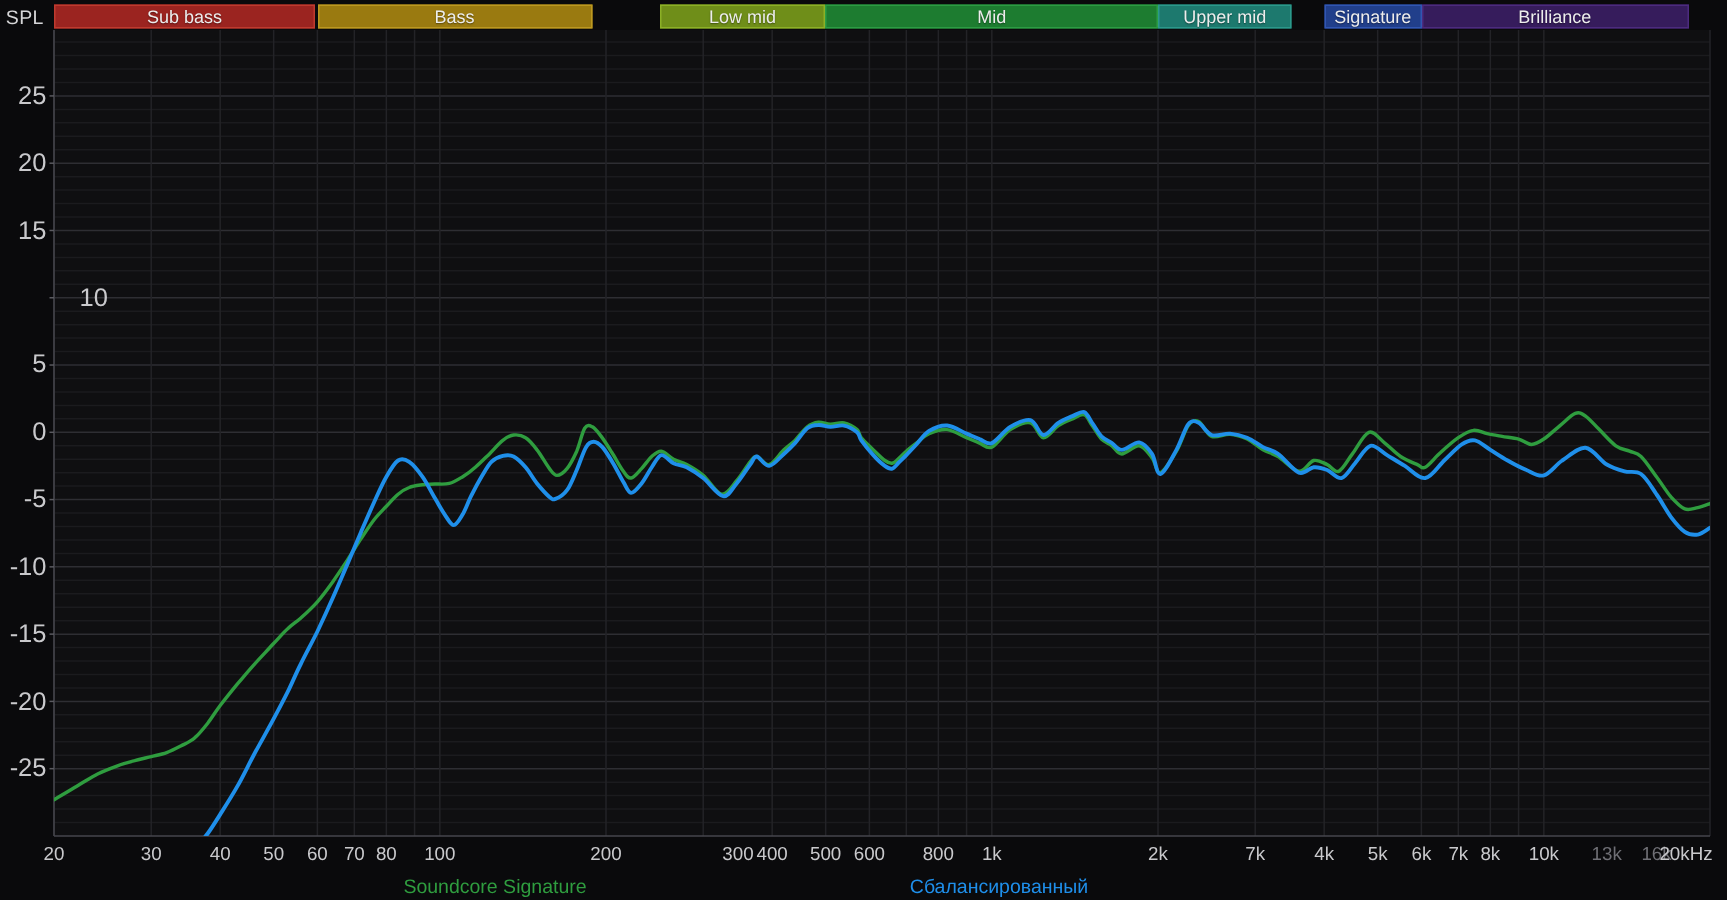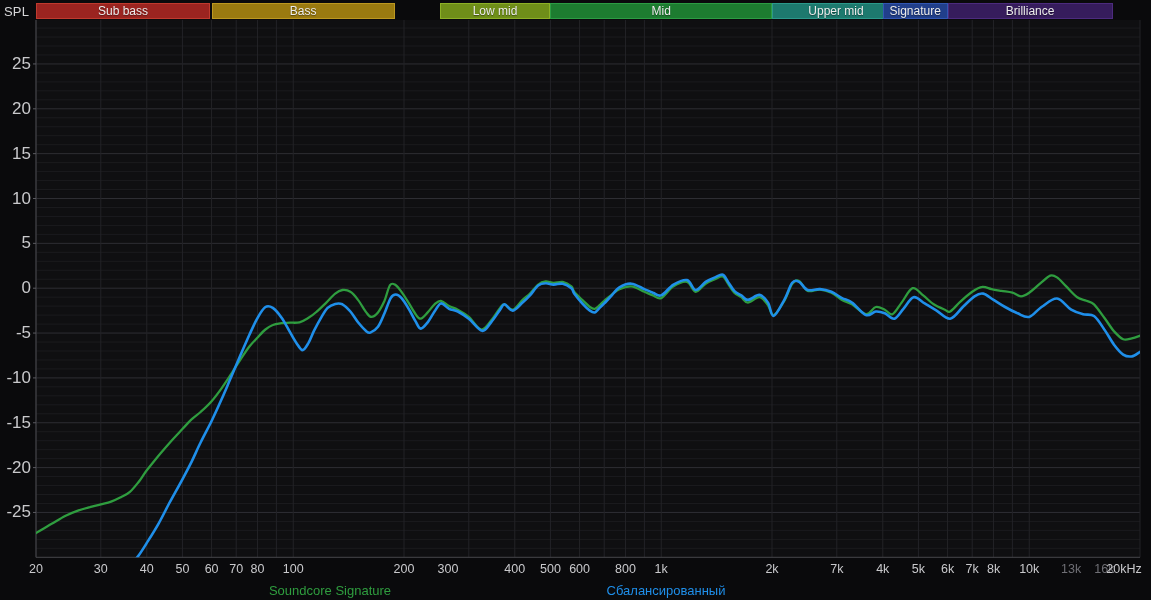--- a/index.html
+++ b/index.html
@@ -31,27 +31,27 @@
       </div>
       <div class="band" style="left: 211.581px; width: 183px; background: rgb(154, 122, 16); border: 1px solid rgb(188, 152, 32);">
         <span>Bass</span>
       </div>
       <div class="band" style="left: 439.663px; width: 110.779px; background: rgb(111, 142, 25); border: 1px solid rgb(140, 176, 38);">
         <span>Low mid</span>
       </div>
       <div class="band" style="left: 550.442px; width: 221.558px; background: rgb(29, 124, 48); border: 1px solid rgb(44, 156, 67);">
         <span>Mid</span>
       </div>
-      <div class="band" style="left: 772px; width: 128px; background: rgb(29, 121, 110); border: 1px solid rgb(43, 152, 138);">
+      <div class="band" style="left: 772px; width: 89px; background: rgb(29, 121, 110); border: 1px solid rgb(43, 152, 138);">
         <span>Upper mid</span>
       </div>
       <div class="band" style="left: 882.779px; width: 64.8016px; background: rgb(33, 63, 139); border: 1px solid rgb(49, 86, 178);">
         <span>Signature</span>
       </div>
-      <div class="band" style="left: 947.581px; width: 165px; background: rgb(54, 28, 92); border: 1px solid rgb(76, 43, 126);">
+      <div class="band" style="left: 947.581px; width: 178px; background: rgb(54, 28, 92); border: 1px solid rgb(76, 43, 126);">
         <span>Brilliance</span>
       </div>
     </div>
   <svg id="plot-svg" width="1151" height="600" viewBox="0 0 1151 600">
       <rect x="36" y="20" width="1104" height="537.3" fill="#0f0f11"></rect>
       <line x1="36" y1="548.3299999999999" x2="1140" y2="548.3299999999999" stroke="#1b1b1e" stroke-width="1"></line>
       <line x1="36" y1="539.36" x2="1140" y2="539.36" stroke="#1b1b1e" stroke-width="1"></line>
       <line x1="36" y1="530.39" x2="1140" y2="530.39" stroke="#1b1b1e" stroke-width="1"></line>
       <line x1="36" y1="521.4200000000001" x2="1140" y2="521.4200000000001" stroke="#1b1b1e" stroke-width="1"></line>
       <line x1="36" y1="512.45" x2="1140" y2="512.45" stroke="#2e2e33" stroke-width="1"></line>
@@ -157,40 +157,40 @@
       </defs>
       <g clip-path="url(#plotclip)">
         <path d="M36.0,533.1C38.5,531.6 46.4,527.0 51.2,524.1C56.1,521.3 60.7,518.3 65.1,516.0C69.6,513.8 73.8,512.2 77.9,510.7C82.0,509.2 86.0,508.1 89.8,507.1C93.6,506.0 97.2,505.3 100.8,504.4C104.4,503.5 107.8,502.9 111.1,501.7C114.5,500.5 117.7,498.8 120.8,497.2C123.9,495.6 127.0,494.4 129.9,491.8C132.9,489.3 135.8,485.5 138.6,482.0C141.4,478.4 143.5,474.6 146.8,470.3C150.1,466.0 154.6,460.4 158.3,455.9C162.1,451.5 165.1,447.9 169.1,443.4C173.1,438.9 178.7,433.1 182.4,429.0C186.2,425.0 188.7,422.0 191.8,419.2C194.8,416.3 197.2,415.0 200.6,412.0C203.9,409.0 208.0,405.3 211.6,401.2C215.1,397.2 218.6,392.4 221.9,387.8C225.2,383.1 228.4,378.2 231.6,373.4C234.7,368.6 237.8,363.5 240.7,359.1C243.7,354.6 246.6,350.1 249.4,346.5C252.2,342.9 254.9,340.4 257.6,337.5C260.2,334.7 262.8,331.6 265.4,329.5C267.9,327.4 270.1,326.0 272.8,325.0C275.5,323.9 278.8,323.6 281.6,323.2C284.5,322.8 287.0,322.9 290.0,322.7C293.0,322.6 296.4,323.1 299.5,322.3C302.6,321.5 305.5,319.6 308.5,317.8C311.4,316.0 314.0,314.1 316.9,311.5C319.9,309.0 323.3,305.5 326.3,302.6C329.3,299.6 332.5,295.7 335.2,293.6C337.8,291.5 339.8,290.3 342.4,290.0C344.9,289.7 347.8,290.1 350.4,291.8C353.0,293.4 355.4,296.4 358.0,299.9C360.7,303.3 364.1,309.6 366.3,312.4C368.5,315.3 369.4,316.9 371.3,316.9C373.3,316.9 375.8,315.1 378.0,312.4C380.2,309.7 382.5,305.2 384.5,300.8C386.4,296.3 388.1,288.2 389.8,285.5C391.6,282.8 393.1,283.7 395.0,284.6C396.8,285.5 398.6,288.1 400.8,290.9C402.9,293.7 405.5,297.8 407.9,301.7C410.4,305.5 413.4,311.4 415.6,314.2C417.7,317.1 418.7,319.0 420.7,318.7C422.7,318.4 425.4,314.8 427.7,312.4C430.0,310.0 432.3,306.3 434.5,304.3C436.7,302.4 438.5,300.5 440.9,300.8C443.4,301.1 446.2,304.6 449.0,306.1C451.8,307.6 454.5,307.9 457.8,309.7C461.1,311.5 464.9,313.6 468.8,316.9C472.7,320.2 477.4,328.9 481.1,329.5C484.8,330.1 488.0,324.1 491.1,320.5C494.3,316.9 497.9,310.6 500.1,307.9C502.4,305.2 502.4,304.0 504.5,304.3C506.6,304.6 509.7,310.5 512.8,309.7C515.8,309.0 519.7,302.6 522.6,299.9C525.5,297.2 527.4,296.1 530.0,293.6C532.6,291.0 535.6,286.6 538.2,284.6C540.7,282.6 543.0,281.8 545.6,281.5C548.1,281.2 550.7,282.7 553.6,282.8C556.5,282.9 559.8,281.3 562.7,281.9C565.7,282.5 569.5,284.8 571.4,286.4C573.3,288.1 572.4,289.5 574.2,291.8C576.0,294.0 579.6,297.3 582.2,299.9C584.8,302.4 587.8,305.5 589.9,307.0C592.0,308.5 593.2,309.1 594.8,308.8C596.4,308.5 598.0,306.6 599.6,305.2C601.2,303.9 602.3,302.4 604.2,300.8C606.1,299.1 608.4,297.3 610.9,295.4C613.5,293.4 616.0,290.6 619.4,289.1C622.9,287.6 627.3,286.0 631.4,286.4C635.6,286.9 640.8,290.3 644.4,291.8C648.0,293.3 650.2,294.3 653.0,295.4C655.8,296.4 657.8,299.6 661.2,298.1C664.6,296.6 669.2,289.1 673.5,286.4C677.8,283.7 683.3,281.0 687.0,281.9C690.7,282.8 692.5,291.5 695.6,291.8C698.7,292.1 702.4,285.8 705.6,283.7C708.8,281.6 712.1,280.4 715.0,279.2C717.9,278.0 720.6,275.8 722.8,276.5C725.0,277.3 726.2,281.0 728.1,283.7C730.1,286.4 732.1,290.4 734.3,292.7C736.5,294.9 739.0,295.5 741.3,297.2C743.5,298.8 744.8,302.6 747.9,302.6C750.9,302.6 756.2,296.7 759.5,297.2C762.9,297.6 765.6,302.3 768.0,305.2C770.3,308.2 770.9,315.9 773.6,315.1C776.3,314.4 781.2,306.0 784.3,300.8C787.4,295.5 789.8,287.0 792.2,283.7C794.7,280.4 796.6,279.8 799.1,281.0C801.7,282.2 804.2,289.5 807.7,290.9C811.1,292.3 816.0,289.2 820.0,289.5C823.9,289.8 827.7,291.0 831.4,292.7C835.1,294.4 838.6,297.9 842.0,299.9C845.5,301.8 848.1,302.0 852.0,304.3C856.0,306.7 862.0,313.8 865.9,314.2C869.9,314.7 872.7,307.8 875.8,307.0C879.0,306.3 882.0,308.5 884.8,309.7C887.5,310.9 889.7,315.4 892.5,314.2C895.3,313.0 898.3,306.9 901.6,302.6C905.0,298.2 909.0,289.4 912.6,288.2C916.2,287.0 919.7,292.7 923.2,295.4C926.7,298.1 930.1,302.0 933.7,304.3C937.3,306.7 942.1,308.5 944.9,309.7C947.7,310.9 947.6,312.9 950.2,311.5C952.8,310.2 956.7,304.9 960.4,301.7C964.0,298.4 968.6,294.3 972.2,291.8C975.9,289.3 979.0,287.3 982.2,286.9C985.4,286.4 988.4,288.4 991.5,289.1C994.7,289.8 997.9,290.3 1001.4,290.9C1004.8,291.5 1009.1,291.8 1012.4,292.7C1015.7,293.6 1018.2,296.3 1021.0,296.3C1023.8,296.3 1026.1,294.8 1029.2,292.7C1032.4,290.6 1036.5,286.6 1040.0,283.7C1043.5,280.9 1047.3,276.7 1050.2,275.6C1053.0,274.6 1054.4,275.6 1057.0,277.4C1059.7,279.2 1062.8,283.1 1066.2,286.4C1069.5,289.7 1073.8,294.8 1077.2,297.2C1080.6,299.6 1083.6,299.6 1086.4,300.8C1089.2,302.0 1091.0,301.5 1094.0,304.3C1097.0,307.2 1101.0,313.3 1104.3,317.8C1107.7,322.3 1110.9,327.7 1114.0,331.3C1117.2,334.8 1120.2,338.1 1123.2,339.3C1126.1,340.5 1129.0,339.0 1131.8,338.4C1134.6,337.8 1138.6,336.2 1140.0,335.7" fill="none" stroke="#2f9d3f" stroke-width="2.3" stroke-linejoin="round" stroke-linecap="round"></path>
         <path d="M36.0,754.6C40.9,742.7 56.2,703.1 65.1,682.9C74.1,662.7 82.1,648.5 89.8,633.5C97.4,618.6 104.4,604.4 111.1,593.2C117.8,582.0 125.4,572.5 129.9,566.3C134.5,560.0 135.8,559.4 138.6,555.5C141.4,551.6 143.5,548.2 146.8,542.9C150.1,537.7 154.6,530.7 158.3,524.1C162.1,517.5 165.1,511.0 169.1,503.5C173.1,496.0 178.7,486.3 182.4,479.3C186.2,472.2 188.7,467.5 191.8,461.3C194.8,455.2 197.2,449.2 200.6,442.5C203.9,435.8 208.0,428.3 211.6,421.0C215.1,413.6 218.6,406.0 221.9,398.5C225.2,391.1 228.4,383.4 231.6,376.1C234.7,368.8 237.8,361.5 240.7,354.6C243.7,347.7 246.6,341.0 249.4,334.8C252.2,328.7 254.9,322.4 257.6,317.8C260.2,313.2 262.8,308.7 265.4,307.0C267.9,305.4 270.1,306.1 272.8,307.9C275.5,309.7 278.8,313.8 281.6,317.8C284.5,321.8 287.5,328.0 290.0,332.2C292.5,336.3 294.3,339.9 296.4,342.9C298.5,345.9 300.5,350.1 302.5,350.1C304.5,350.1 306.5,346.2 308.5,342.9C310.4,339.6 312.1,334.5 314.2,330.4C316.3,326.2 318.8,321.5 321.0,317.8C323.3,314.1 325.2,310.3 327.6,307.9C330.0,305.6 332.7,304.5 335.2,303.9C337.6,303.3 339.8,303.1 342.4,304.3C344.9,305.6 347.8,308.5 350.4,311.5C353.0,314.5 355.4,319.0 358.0,322.3C360.7,325.6 364.3,329.5 366.3,331.3C368.4,333.0 368.4,333.3 370.3,332.6C372.3,331.9 375.7,330.0 378.0,326.8C380.4,323.6 382.4,318.1 384.5,313.3C386.6,308.5 388.8,301.2 390.7,298.1C392.6,294.9 394.0,294.5 395.8,294.5C397.6,294.5 399.4,295.7 401.6,298.1C403.7,300.5 406.4,304.9 408.7,308.8C411.1,312.7 413.6,318.1 415.6,321.4C417.6,324.7 418.7,328.4 420.7,328.6C422.7,328.7 425.4,325.1 427.7,322.3C430.0,319.4 432.3,314.7 434.5,311.5C436.7,308.4 438.5,303.9 440.9,303.4C443.4,303.0 446.2,307.5 449.0,308.8C451.8,310.2 454.5,309.9 457.8,311.5C461.1,313.2 464.7,315.5 468.8,318.7C472.9,321.9 478.4,330.2 482.1,330.8C485.8,331.4 488.1,325.8 491.1,322.3C494.1,318.8 497.9,312.7 500.1,309.7C502.4,306.7 502.4,304.2 504.5,304.3C506.6,304.5 509.7,310.9 512.8,310.6C515.8,310.3 519.7,305.1 522.6,302.6C525.5,300.0 527.4,298.2 530.0,295.4C532.6,292.5 535.6,287.5 538.2,285.5C540.7,283.5 543.0,283.4 545.6,283.3C548.1,283.1 550.7,284.5 553.6,284.6C556.5,284.7 559.8,283.1 562.7,283.7C565.7,284.3 569.5,286.6 571.4,288.2C573.3,289.8 572.4,291.0 574.2,293.6C576.0,296.1 579.6,300.6 582.2,303.4C584.8,306.3 587.8,309.1 589.9,310.6C592.0,312.1 593.2,312.9 594.8,312.4C596.4,312.0 598.0,309.4 599.6,307.9C601.2,306.4 602.3,305.4 604.2,303.4C606.1,301.5 608.4,299.0 610.9,296.3C613.5,293.6 616.0,289.4 619.4,287.3C622.9,285.2 627.3,283.4 631.4,283.7C635.6,284.0 640.8,287.6 644.4,289.1C648.0,290.6 650.2,291.6 653.0,292.7C655.8,293.7 657.8,296.7 661.2,295.4C664.6,294.0 669.2,287.2 673.5,284.6C677.8,282.1 683.3,279.2 687.0,280.1C690.7,281.0 692.5,289.7 695.6,290.0C698.7,290.3 702.4,284.0 705.6,281.9C708.8,279.8 712.1,278.6 715.0,277.4C717.9,276.2 720.6,274.0 722.8,274.7C725.0,275.5 726.2,279.2 728.1,281.9C730.1,284.6 732.1,288.6 734.3,290.9C736.5,293.1 739.0,293.9 741.3,295.4C743.5,296.9 744.8,299.9 747.9,299.9C750.9,299.8 756.2,294.5 759.5,294.9C762.9,295.4 765.6,299.0 768.0,302.6C770.3,306.1 770.9,316.5 773.6,316.0C776.3,315.6 781.2,305.4 784.3,299.9C787.4,294.3 789.8,285.8 792.2,282.8C794.7,279.8 796.6,280.7 799.1,281.9C801.7,283.1 804.2,288.8 807.7,290.0C811.1,291.2 816.0,288.8 820.0,289.1C823.9,289.4 827.7,290.3 831.4,291.8C835.1,293.3 838.6,296.3 842.0,298.1C845.5,299.9 848.1,299.7 852.0,302.6C856.0,305.4 862.0,313.6 865.9,315.1C869.9,316.6 872.7,311.8 875.8,311.5C879.0,311.2 881.7,312.1 884.8,313.3C887.8,314.5 891.2,319.4 894.3,318.7C897.4,318.0 900.2,312.4 903.4,308.8C906.6,305.2 910.0,298.1 913.6,297.2C917.1,296.3 920.9,301.2 924.7,303.4C928.5,305.7 932.3,308.1 936.6,310.6C940.8,313.2 945.8,319.3 950.2,318.7C954.6,318.1 958.8,310.8 962.8,307.0C966.9,303.3 971.1,298.5 974.5,296.3C977.9,294.0 980.1,293.0 983.2,293.6C986.4,294.2 989.9,297.6 993.6,299.9C997.2,302.1 1001.1,304.8 1005.1,307.0C1009.1,309.3 1013.6,311.7 1017.6,313.3C1021.6,315.0 1025.2,318.0 1029.2,316.9C1033.2,315.9 1036.9,310.1 1041.5,307.0C1046.2,304.0 1052.1,298.1 1057.0,298.5C1062.0,299.0 1066.8,307.1 1071.2,309.7C1075.5,312.3 1079.2,313.2 1083.0,314.2C1086.8,315.3 1090.5,313.5 1094.0,316.0C1097.6,318.5 1101.0,324.7 1104.3,329.5C1107.7,334.2 1110.9,340.5 1114.0,344.7C1117.2,348.9 1120.2,352.6 1123.2,354.6C1126.1,356.5 1129.0,356.8 1131.8,356.4C1134.6,355.9 1138.6,352.6 1140.0,351.9" fill="none" stroke="#1f8fea" stroke-width="2.6" stroke-linejoin="round" stroke-linecap="round"></path>
       </g>
     </svg>
   <div id="ylabels">
       <span class="ylab" style="top: 63.95px;">25</span>
       <span class="ylab" style="top: 108.8px;">20</span>
       <span class="ylab" style="top: 153.65px;">15</span>
-      <span class="ylab" style="top: 198.5px;">10</span>
+      <span class="ylab" style="top: 198.5px; padding-left: 41px;">10</span>
       <span class="ylab" style="top: 243.35px;">5</span>
       <span class="ylab" style="top: 288.2px;">0</span>
       <span class="ylab" style="top: 333.05px;">-5</span>
       <span class="ylab" style="top: 377.9px;">-10</span>
       <span class="ylab" style="top: 422.75px;">-15</span>
       <span class="ylab" style="top: 467.6px;">-20</span>
       <span class="ylab" style="top: 512.45px;">-25</span>
     </div>
   <div id="xlabels">
       <span class="xlab" style="left: 36px;">20</span>
       <span class="xlab" style="left: 100.802px;">30</span>
       <span class="xlab" style="left: 146.779px;">40</span>
       <span class="xlab" style="left: 182.442px;">50</span>
       <span class="xlab" style="left: 211.581px;">60</span>
       <span class="xlab" style="left: 236.217px;">70</span>
       <span class="xlab" style="left: 257.558px;">80</span>
       <span class="xlab" style="left: 293.221px;">100</span>
       <span class="xlab" style="left: 404px;">200</span>
-      <span class="xlab" style="left: 448px; text-align: center;">300</span>
+      <span class="xlab" style="left: 492px; text-align: center;">300</span>
       <span class="xlab" style="left: 514.779px;">400</span>
       <span class="xlab" style="left: 550.442px;">500</span>
       <span class="xlab" style="left: 579.581px;">600</span>
       <span class="xlab" style="left: 625.558px;">800</span>
       <span class="xlab" style="left: 661.221px;">1k</span>
       <span class="xlab" style="left: 772px;">2k</span>
       <span class="xlab" style="left: 836.802px;">7k</span>
       <span class="xlab" style="left: 882.779px;">4k</span>
       <span class="xlab" style="left: 918.442px;">5k</span>
       <span class="xlab" style="left: 947.581px;">6k</span>

